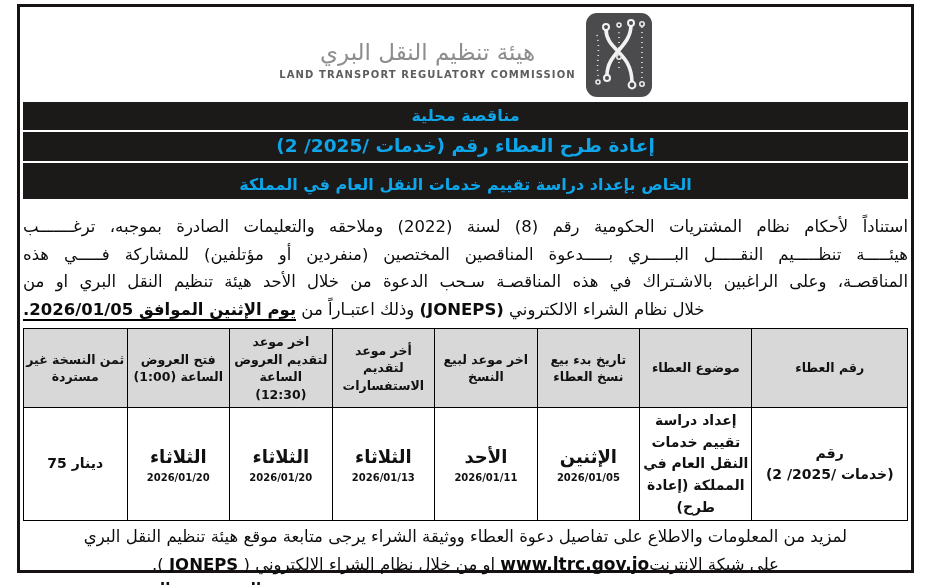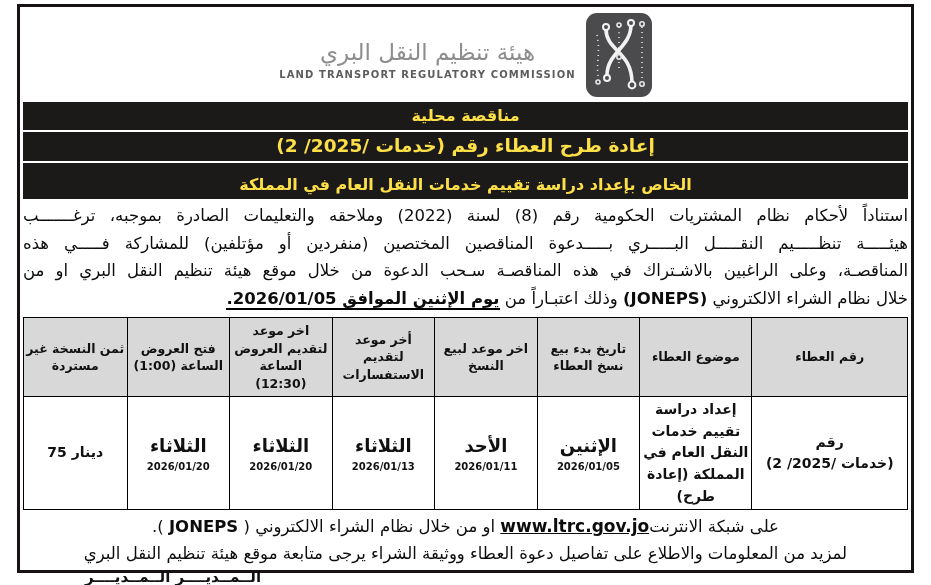--- a/index.html
+++ b/index.html
@@ -12,28 +12,28 @@
     border:3px solid #171314;box-sizing:border-box;background:#fff;
     padding:0 3px;direction:rtl;
   }
   
   .masthead{height:95px;display:flex;align-items:center;justify-content:center;gap:10px;}
   .logo-icon-box{flex:0 0 auto;margin-top:4px;}
   .logo-text{display:flex;flex-direction:column;align-items:center;justify-content:center;margin-top:10px;}
   .logo-ar{font-size:23px;color:#8d8d8f;line-height:1.15;}
   .logo-en{font-size:10px;font-weight:bold;color:#5d5d5f;letter-spacing:1.1px;margin-top:3px;white-space:nowrap;}
   
-  .bar{background:#1c1919;color:#fde047;text-align:center;font-weight:bold;margin-bottom:2px;}
+  .bar{background:#1c1919;color:#0ea5e9;text-align:center;font-weight:bold;margin-bottom:2px;}
   .bar-1{font-size:16px;padding:4px 0 5px;}
   .bar-2{font-size:18.5px;padding:3px 0 5px;}
   .bar-3{font-size:16px;padding:12px 0 5px;}
   
-  .intro{font-size:16.5px;line-height:27.5px;margin-top:3px;color:#0c0c0c;}
+  .intro{font-size:16.5px;line-height:27.5px;margin-top:14px;color:#0c0c0c;}
   .jline{text-align:justify;text-align-last:justify;}
-  .lastline{text-align:right;}
+  .lastline{text-align:left;}
   .bold{font-weight:bold;}
   .hl-date{font-weight:bold;border-bottom:2px solid #000;padding-bottom:0px;}
   
   table.tender{width:100%;border-collapse:collapse;margin-top:5px;}
   table.tender th,table.tender td{border:1px solid #000;text-align:center;vertical-align:middle;}
   table.tender th{background:#d8d8d8;font-size:12.5px;font-weight:bold;padding:4px 2px;height:52px;line-height:1.4;}
   table.tender td{font-size:14px;font-weight:bold;height:97px;padding:2px 3px;line-height:1.55;}
   .cell-day{font-size:18px;}
   .cell-date{font-size:10px;}
   
@@ -77,21 +77,21 @@
     </div>
   </div>
 
   <div class="bar bar-1">مناقصة محلية</div>
   <div class="bar bar-2"><span>إعادة طرح العطاء رقم</span> <span dir="ltr">(2 /2025/ خدمات)</span></div>
   <div class="bar bar-3">الخاص بإعداد دراسة تقييم خدمات النقل العام في المملكة</div>
 
   <div class="intro">
     <div class="jline">استناداً لأحكام نظام المشتريات الحكومية رقم (8) لسنة (2022) وملاحقه والتعليمات الصادرة بموجبه، ترغـــــــب</div>
     <div class="jline">هيئـــــة تنظـــــيم النقـــــل البـــــري بـــــدعوة المناقصين المختصين (منفردين أو مؤتلفين) للمشاركة فـــــي هذه</div>
-    <div class="jline">المناقصـة، وعلى الراغبين بالاشـتراك في هذه المناقصـة سـحب الدعوة من خلال موقع هيئة تنظيم النقل البري او من</div>
+    <div class="jline">المناقصـة، وعلى الراغبين بالاشـتراك في هذه المناقصـة سـحب الدعوة من خلال الأحد هيئة تنظيم النقل البري او من</div>
     <div class="lastline"><span>خلال نظام الشراء الالكتروني </span><span class="bold">(JONEPS)</span><span> وذلك اعتبـاراً من </span><span class="hl-date">يوم الإثنين الموافق 2026/01/05.</span></div>
   </div>
 
   <table class="tender">
     <colgroup>
       <col style="width:17.6%">
         <col style="width:12.7%">
         <col style="width:11.6%">
         <col style="width:11.6%">
       <col style="width:11.6%">
@@ -139,22 +139,22 @@
           <div class="cell-date">2026/01/20</div>
         </td>
         <td>
           <div dir="ltr">75 دينار</div>
         </td>
       </tr>
     </tbody>
   </table>
 
   <div class="footer">
+    <div>لمزيد من المعلومات والاطلاع على تفاصيل دعوة العطاء ووثيقة الشراء يرجى متابعة موقع هيئة تنظيم النقل البري</div>
     <div><span>على شبكة الانترنت</span><span class="site-link">www.ltrc.gov.jo</span><span> او من خلال نظام الشراء الالكتروني ( </span><span class="bold">JONEPS</span><span> ).</span></div>
-    <div>لمزيد من المعلومات والاطلاع على تفاصيل دعوة العطاء ووثيقة الشراء يرجى متابعة موقع هيئة تنظيم النقل البري</div>
   </div>
 
   <div class="signature">
     <div class="sig-title">الــمــديــــر الــمــديــــر</div>
     <div class="sig-name">المهندس رياض الخرابشة</div>
   </div>
 
 </div>
 
 </body></html>

